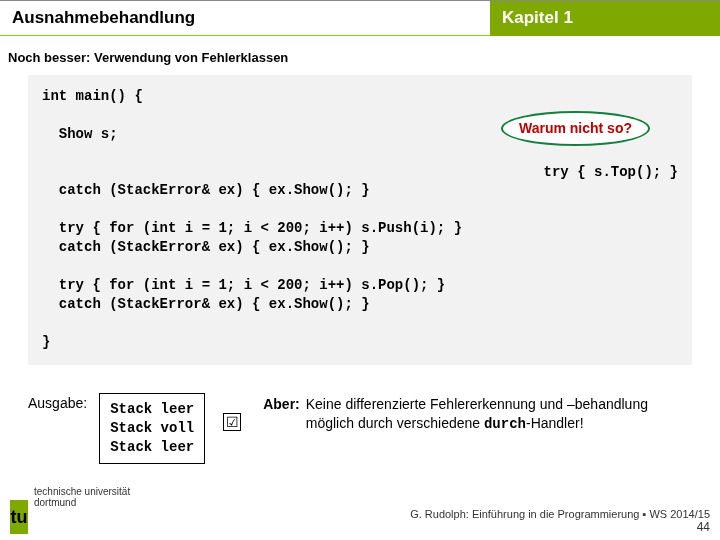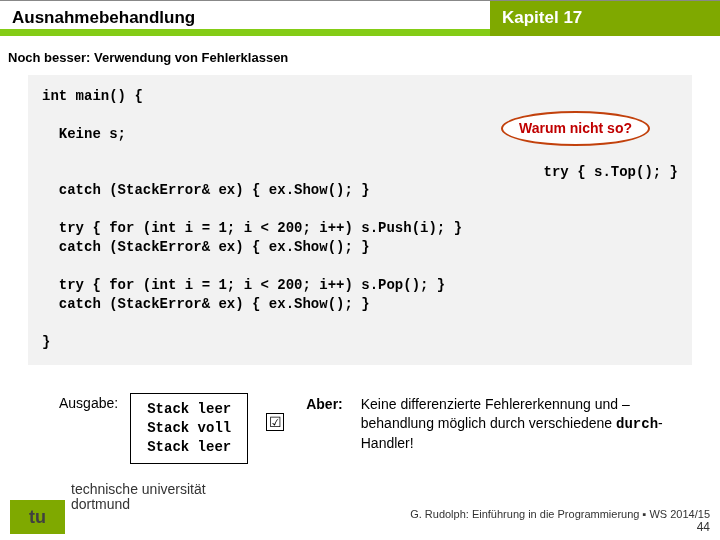--- a/index.html
+++ b/index.html
@@ -16,21 +16,21 @@
     height: 36px;
     border-top: 1px solid #888;
   }
   .header-left {
     flex: 1;
     background: #fff;
     padding: 7px 12px;
     font-size: 17px;
     font-weight: bold;
     color: #000;
-    border-bottom: 7px solid #84cc16;
+    border-bottom: 1px solid #84cc16;
   }
   .header-right {
     width: 230px;
     background: #7fa900;
     color: #fff;
     padding: 7px 12px;
     font-size: 17px;
     font-weight: bold;
   }
   .subtitle {
@@ -48,39 +48,39 @@
     font-weight: bold;
     line-height: 1.35;
     color: #000;
     position: relative;
   }
   .callout {
     position: absolute;
     top: 36px;
     right: 42px;
     background: #fff;
-    border: 2px solid #c2410c;
+    border: 2px solid #15803d;
     border-radius: 50%/50%;
     padding: 6px 16px;
     font-family: Arial, sans-serif;
     font-size: 14px;
     font-weight: bold;
     color: #c00000;
   }
   .lower {
     display: flex;
     padding: 28px 28px 0 28px;
     font-size: 14px;
     align-items: flex-start;
     gap: 12px;
   }
-  .out-label { font-weight: normal; padding-top: 2px; margin-left: 31px; }
+  .out-label { font-weight: normal; padding-top: 2px; }
   .out-box {
     border: 1px solid #000;
-    padding: 6px 16px;
+    padding: 6px 10px;
     font-family: "Courier New", monospace;
     font-weight: bold;
     font-size: 14px;
     line-height: 1.35;
     white-space: pre;
   }
   .check {
     border: 1px solid #000;
     width: 18px; height: 18px;
     display: flex; align-items: center; justify-content: center;
@@ -89,75 +89,75 @@
     margin-left: 6px;
   }
   .aber-block {
     flex: 1;
     display: flex;
     font-size: 14px;
     line-height: 1.35;
     padding-top: 2px;
     margin-left: 10px;
   }
-  .aber-label { font-weight: bold; margin-right: 18px; }
+  .aber-label { font-weight: bold; margin-right: 6px; }
   .aber-text { }
   .mono-inline { font-family: "Courier New", monospace; font-weight: bold; }
   .footer {
     position: absolute;
     bottom: 4px;
     left: 0; right: 0;
     display: flex;
     align-items: flex-end;
     padding: 0 10px 2px 10px;
   }
   .tu-logo {
     display: flex;
     align-items: center;
     gap: 6px;
   }
   .tu-mark {
-    width: 55px; height: 34px;
+    width: 18px; height: 34px;
     background: #7fa900;
-    color: #404040;
+    color: #000000;
     display: flex; align-items: center; justify-content: center;
     font-weight: bold;
     font-size: 18px;
     font-family: Arial, sans-serif;
     margin-top: 40px;
   }
   .tu-text {
-    font-size: 14px;
+    font-size: 10px;
     line-height: 1.1;
     color: #333;
   }
   .footer-right {
     margin-left: auto;
     text-align: right;
     font-size: 11px;
     color: #333;
     margin-top: 19px;
   }
   .slidenum { font-size: 12px; }
 </style>
 </head>
 <body>
 
 <div class="header">
   <div class="header-left">Ausnahmebehandlung</div>
-  <div class="header-right">Kapitel 17</div>
+  <div class="header-right">Kapitel 1</div>
 </div>
 
 <div class="subtitle">Noch besser: Verwendung von Fehlerklassen</div>
 
 <div class="code-block">
   <div class="callout">Warum nicht so?</div>
   <div>int main() {</div>
   <br>
-  <div style="white-space:pre;">  Keine s;</div>
+  <div style="white-space:pre;">  Show s;</div>
   <br>
   <div style="white-space:pre;text-align:right;">  try { s.Top(); }</div>
   <div style="white-space:pre;">  catch (StackError&amp; ex) { ex.Show(); }</div>
   <br>
   <div style="white-space:pre;">  try { for (int i = 1; i &lt; 200; i++) s.Push(i); }</div>
   <div style="white-space:pre;">  catch (StackError&amp; ex) { ex.Show(); }</div>
   <br>
   <div style="white-space:pre;">  try { for (int i = 1; i &lt; 200; i++) s.Pop(); }</div>
   <div style="white-space:pre;">  catch (StackError&amp; ex) { ex.Show(); }</div>
   <br>

